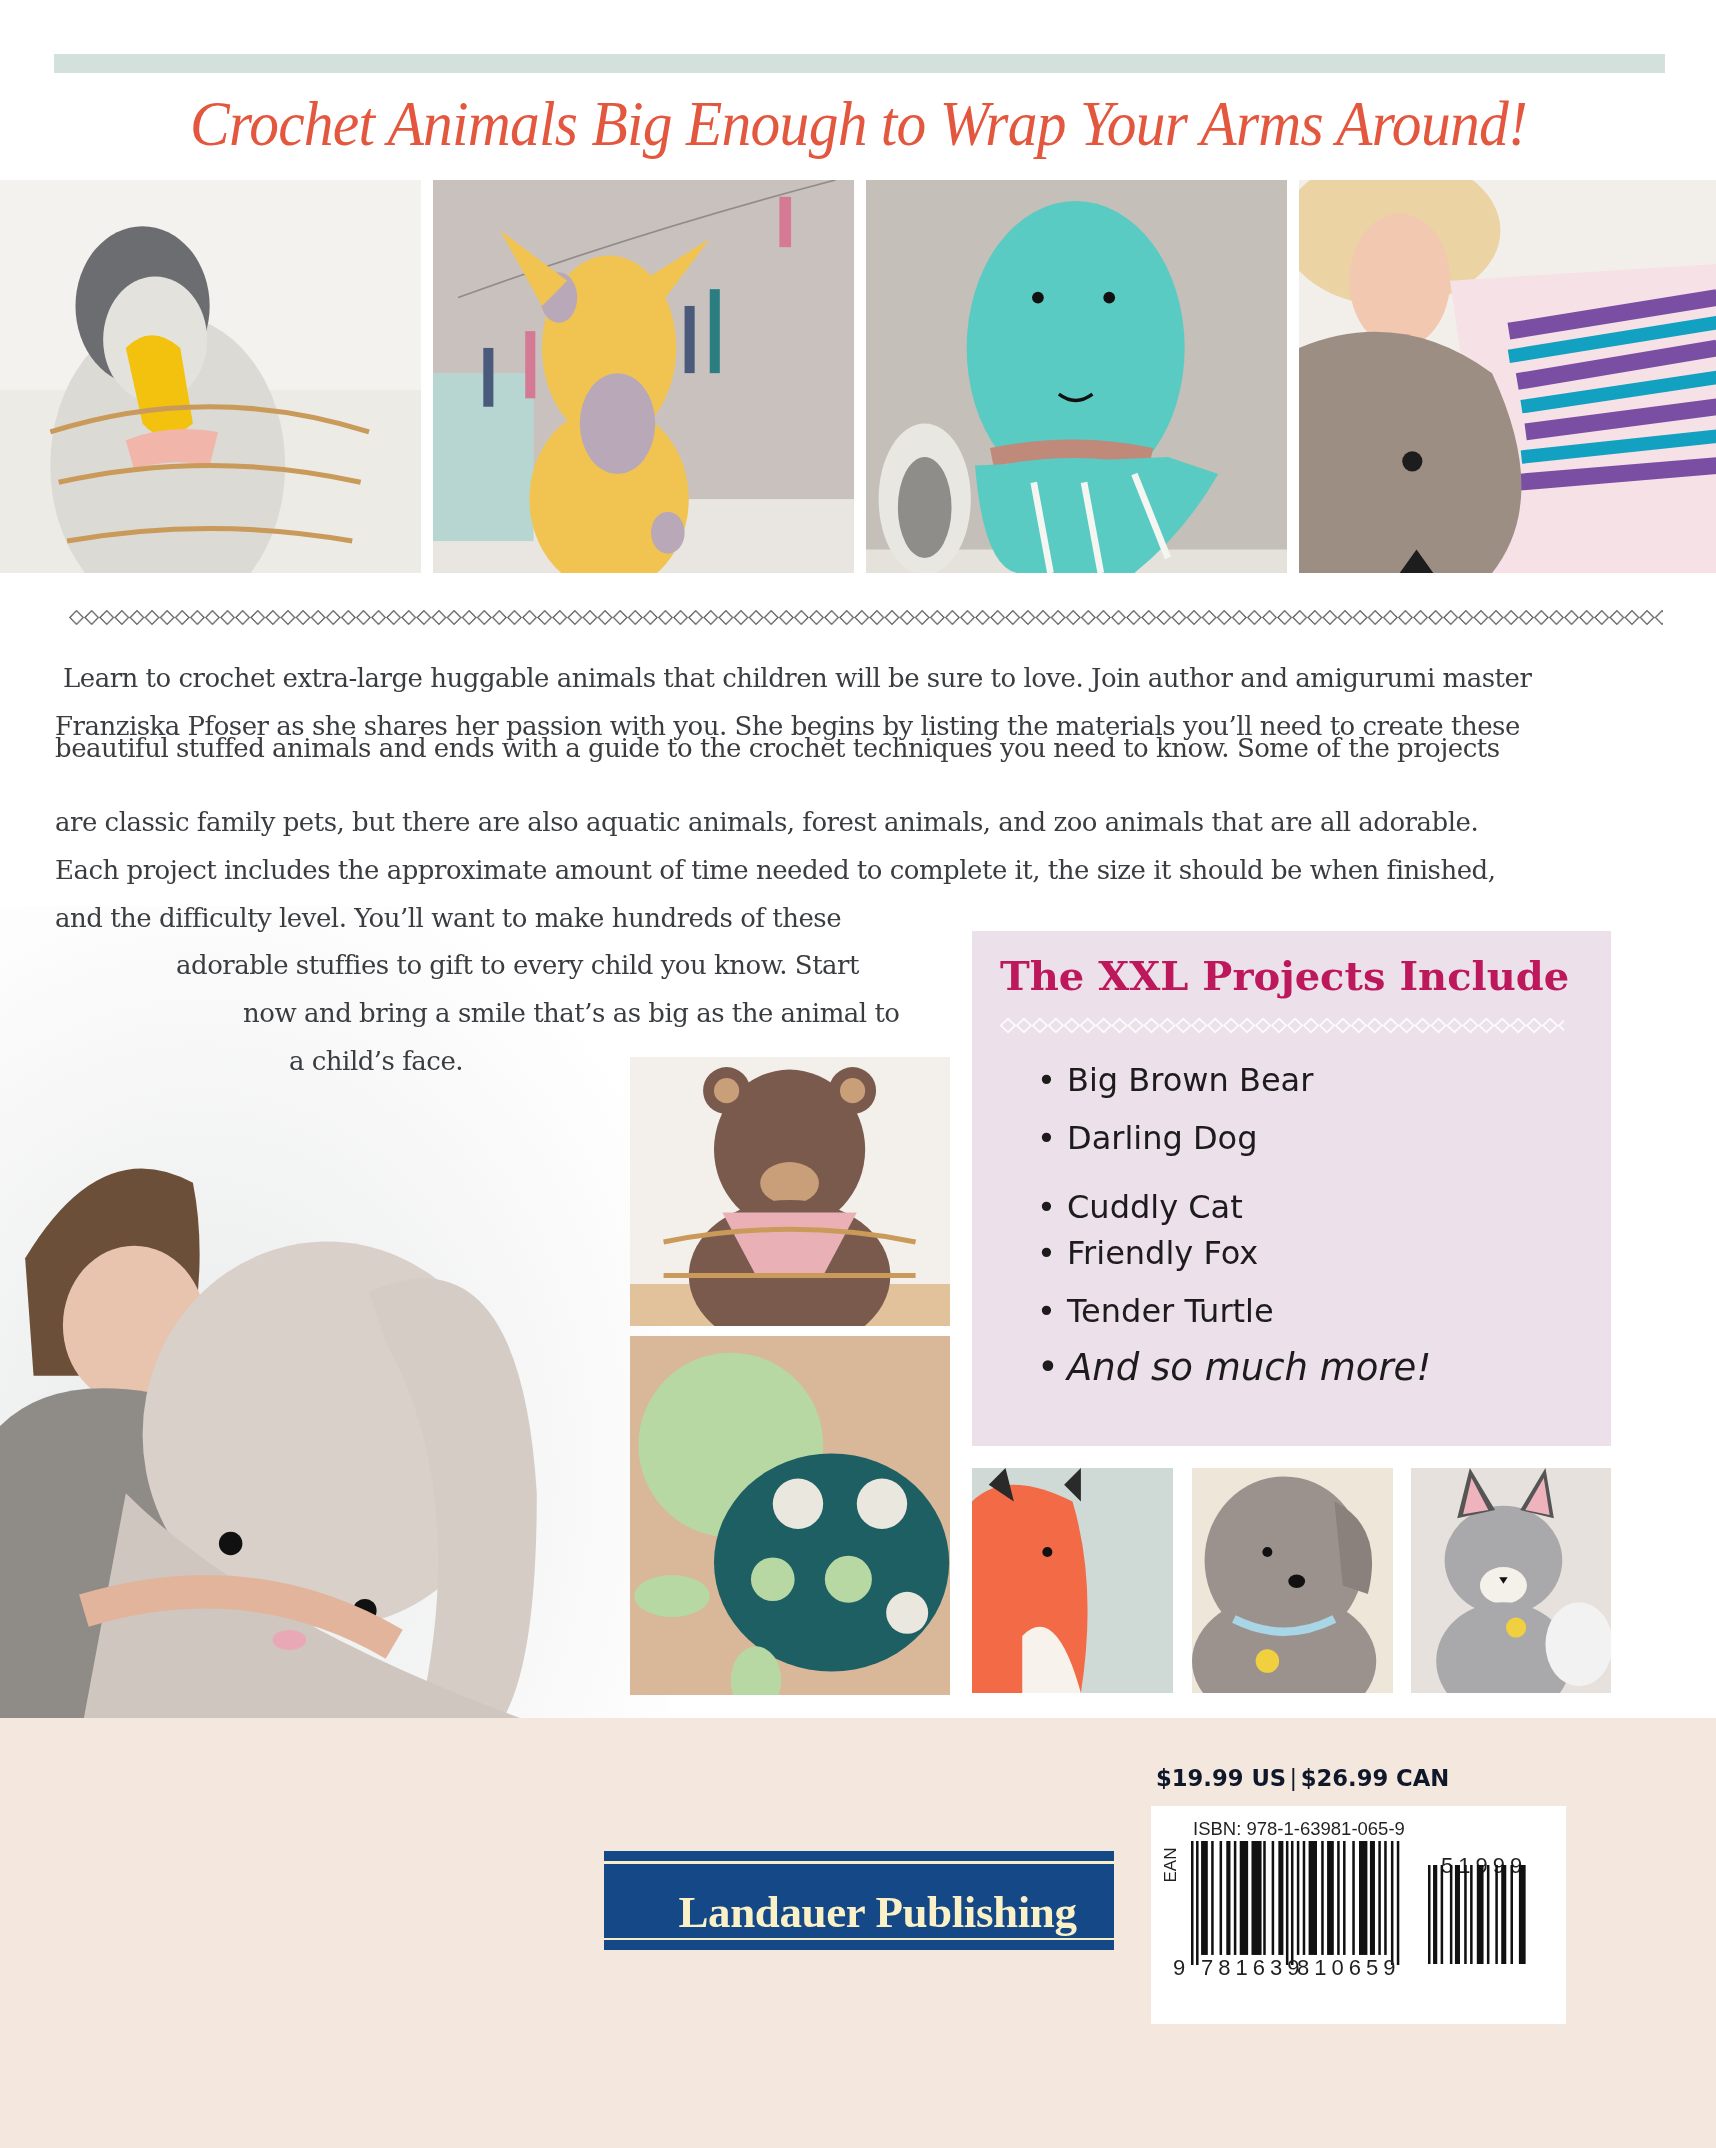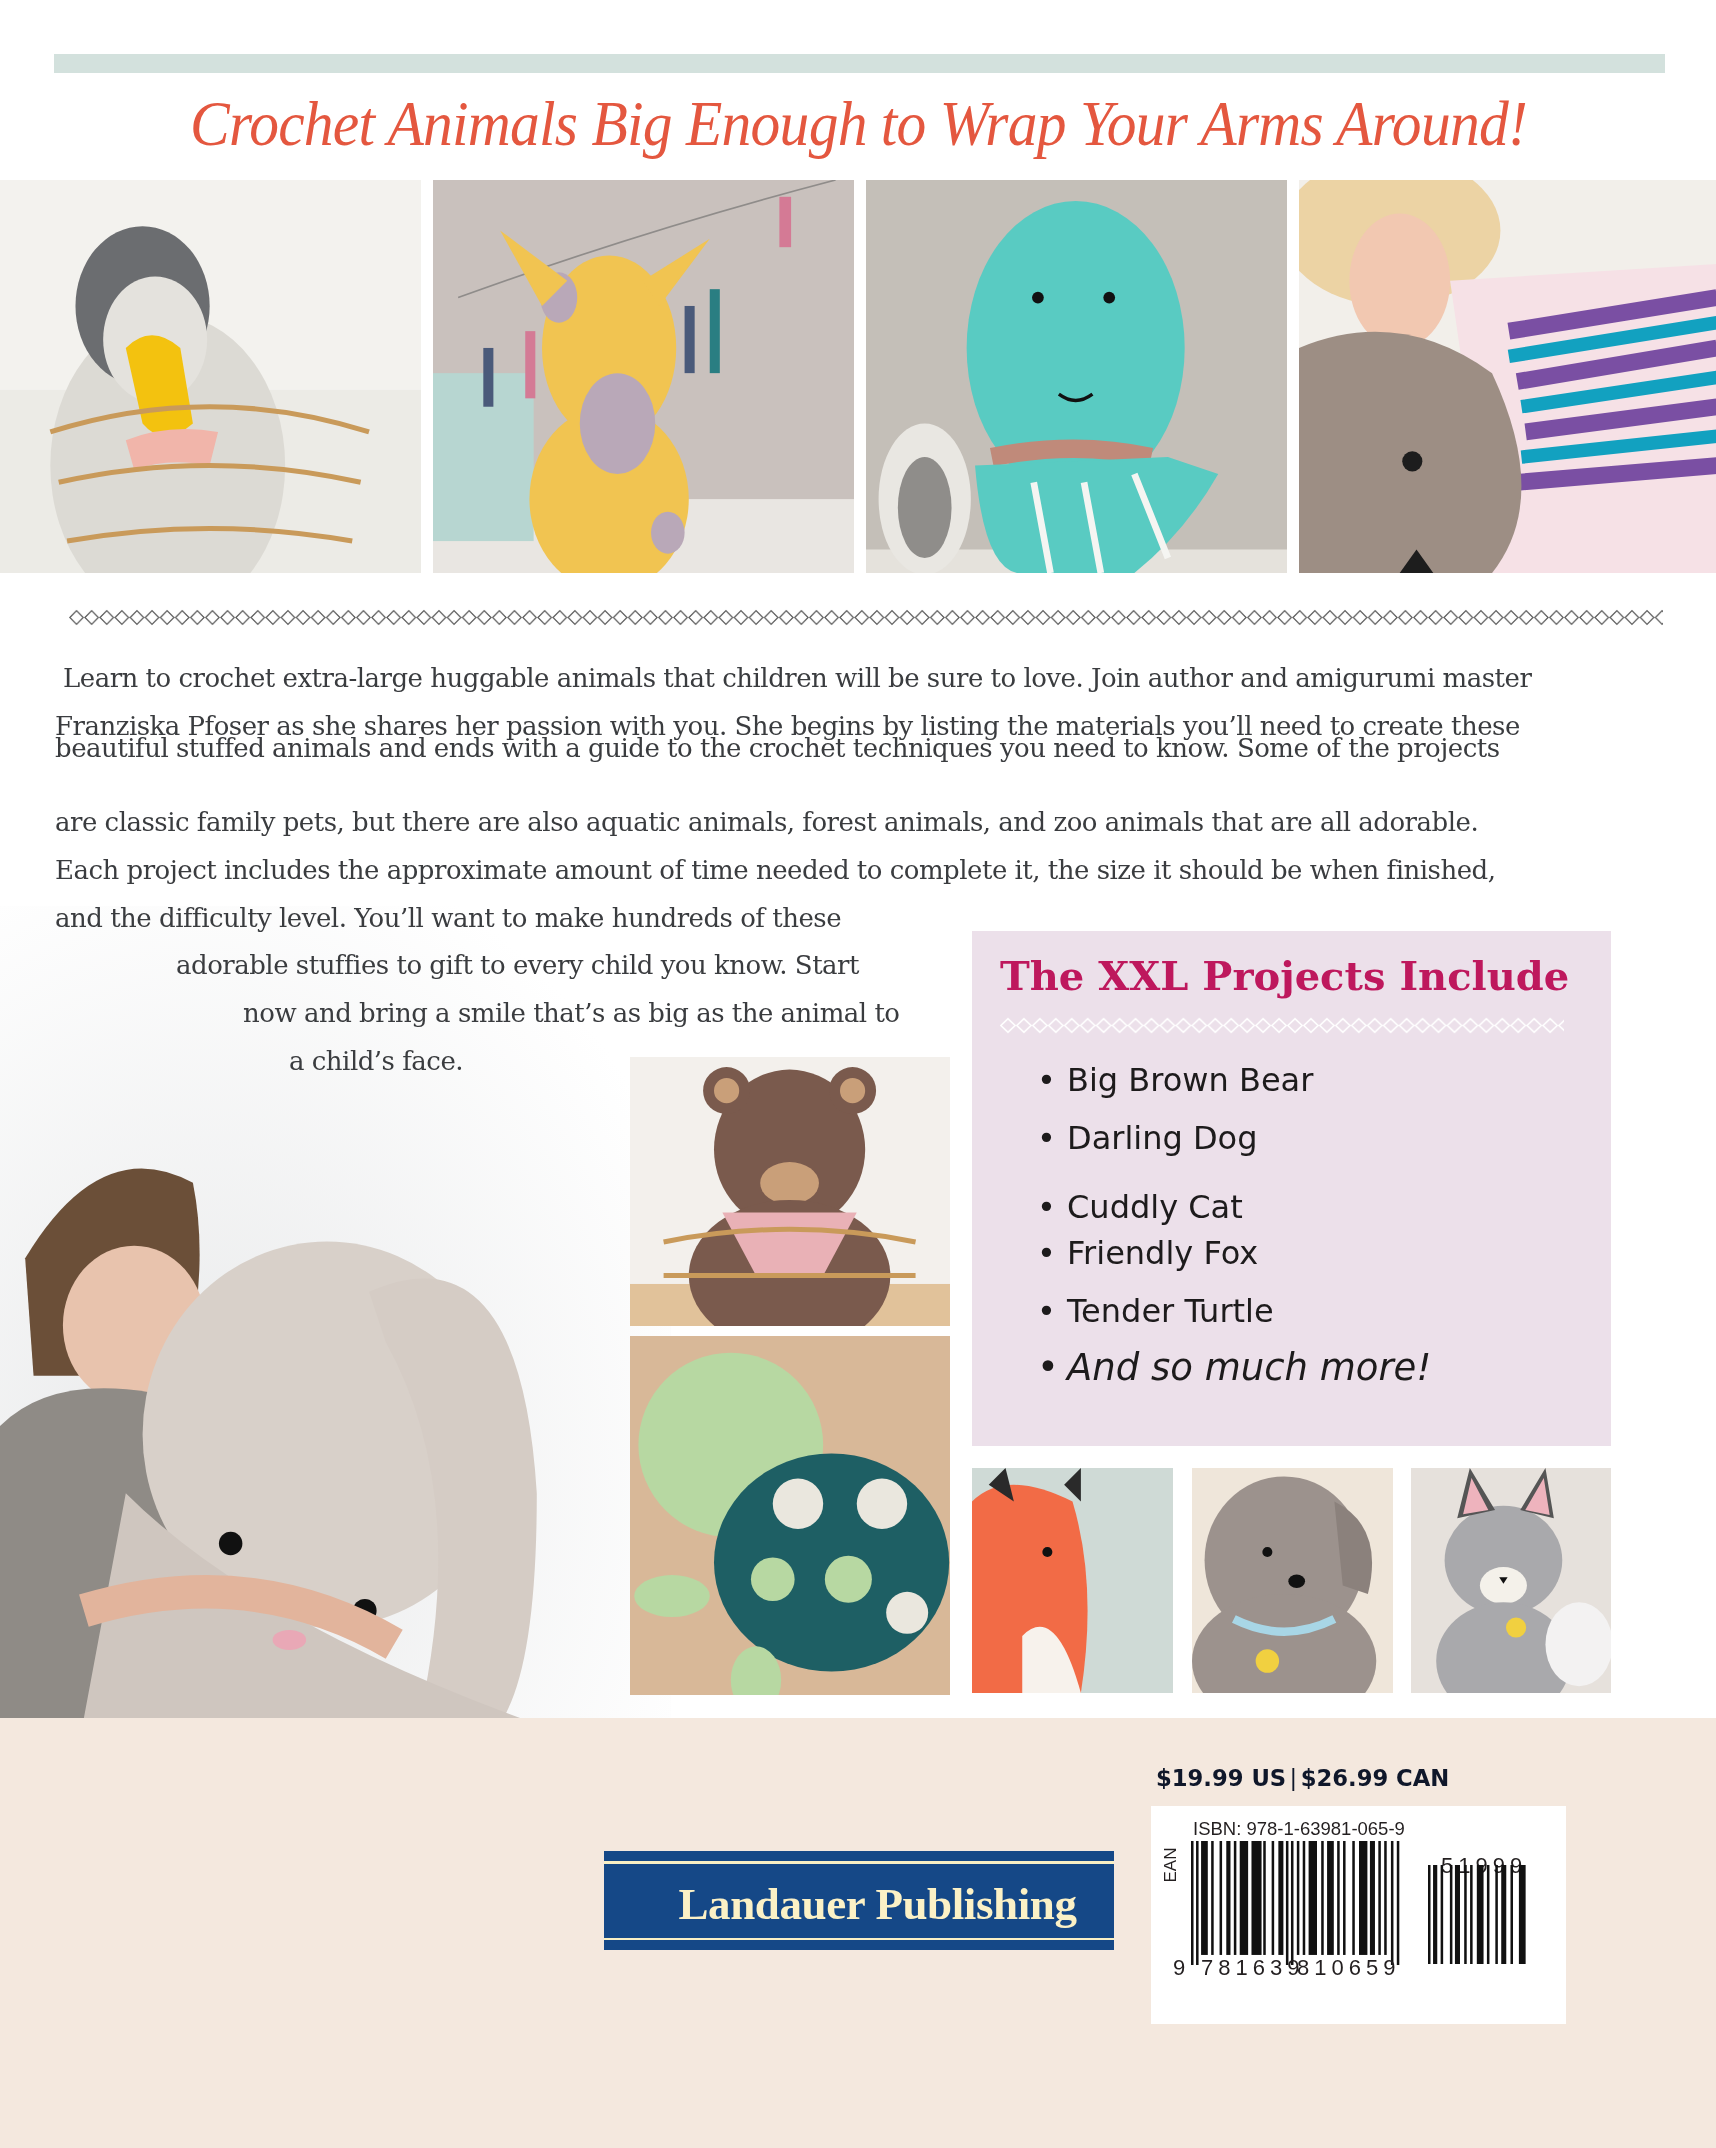--- a/index.html
+++ b/index.html
@@ -16,21 +16,21 @@
   .lilac-title{left:1000px;top:952px;font-family:"DejaVu Serif",serif;font-weight:bold;font-size:40px;color:#be185d;letter-spacing:0px;}
   .lilac-div{left:1000px;top:1017px;width:564px;height:17px;}
   .proj{font-family:"DejaVu Sans",sans-serif;font-size:32px;color:#1d1b1c;}
   .proj .bul{display:inline-block;width:30px;}
   .bottom{left:0;top:1718px;width:1717px;height:430px;background:#f4e8de;}
   .price{left:1156px;top:1765px;font-family:"DejaVu Sans",sans-serif;font-weight:bold;font-size:22.7px;color:#0f172a;}
   .price .sep{font-weight:normal;margin:0 3.4px;}
   .barcode-box{left:1151px;top:1806px;width:415px;height:218px;background:#fff;}
   .logo{left:604px;top:1851px;width:510px;height:99px;background:#154887;}
   .logo .ln{position:absolute;left:0;width:100%;height:2.5px;background:#f8efc4;}
-  .logo-text{position:absolute;left:0;width:100%;top:27px;text-align:center;font-family:"Liberation Serif",serif;font-size:45px;color:#fbf1c6;font-weight:bold;letter-spacing:-0.4px;padding-left:37px;}
+  .logo-text{position:absolute;left:0;width:100%;top:35px;text-align:center;font-family:"Liberation Serif",serif;font-size:45px;color:#fbf1c6;font-weight:bold;letter-spacing:-0.4px;padding-left:37px;}
 </style>
 </head>
 <body>
 
 <div class="abs topbar"></div>
 
 <div class="abs headline">Crochet Animals Big Enough to Wrap Your Arms Around!</div>
 
 <div class="abs photo" style="left:0;top:180px;width:421px;height:393px;">
   <svg viewBox="0 0 502 468" preserveAspectRatio="none">

